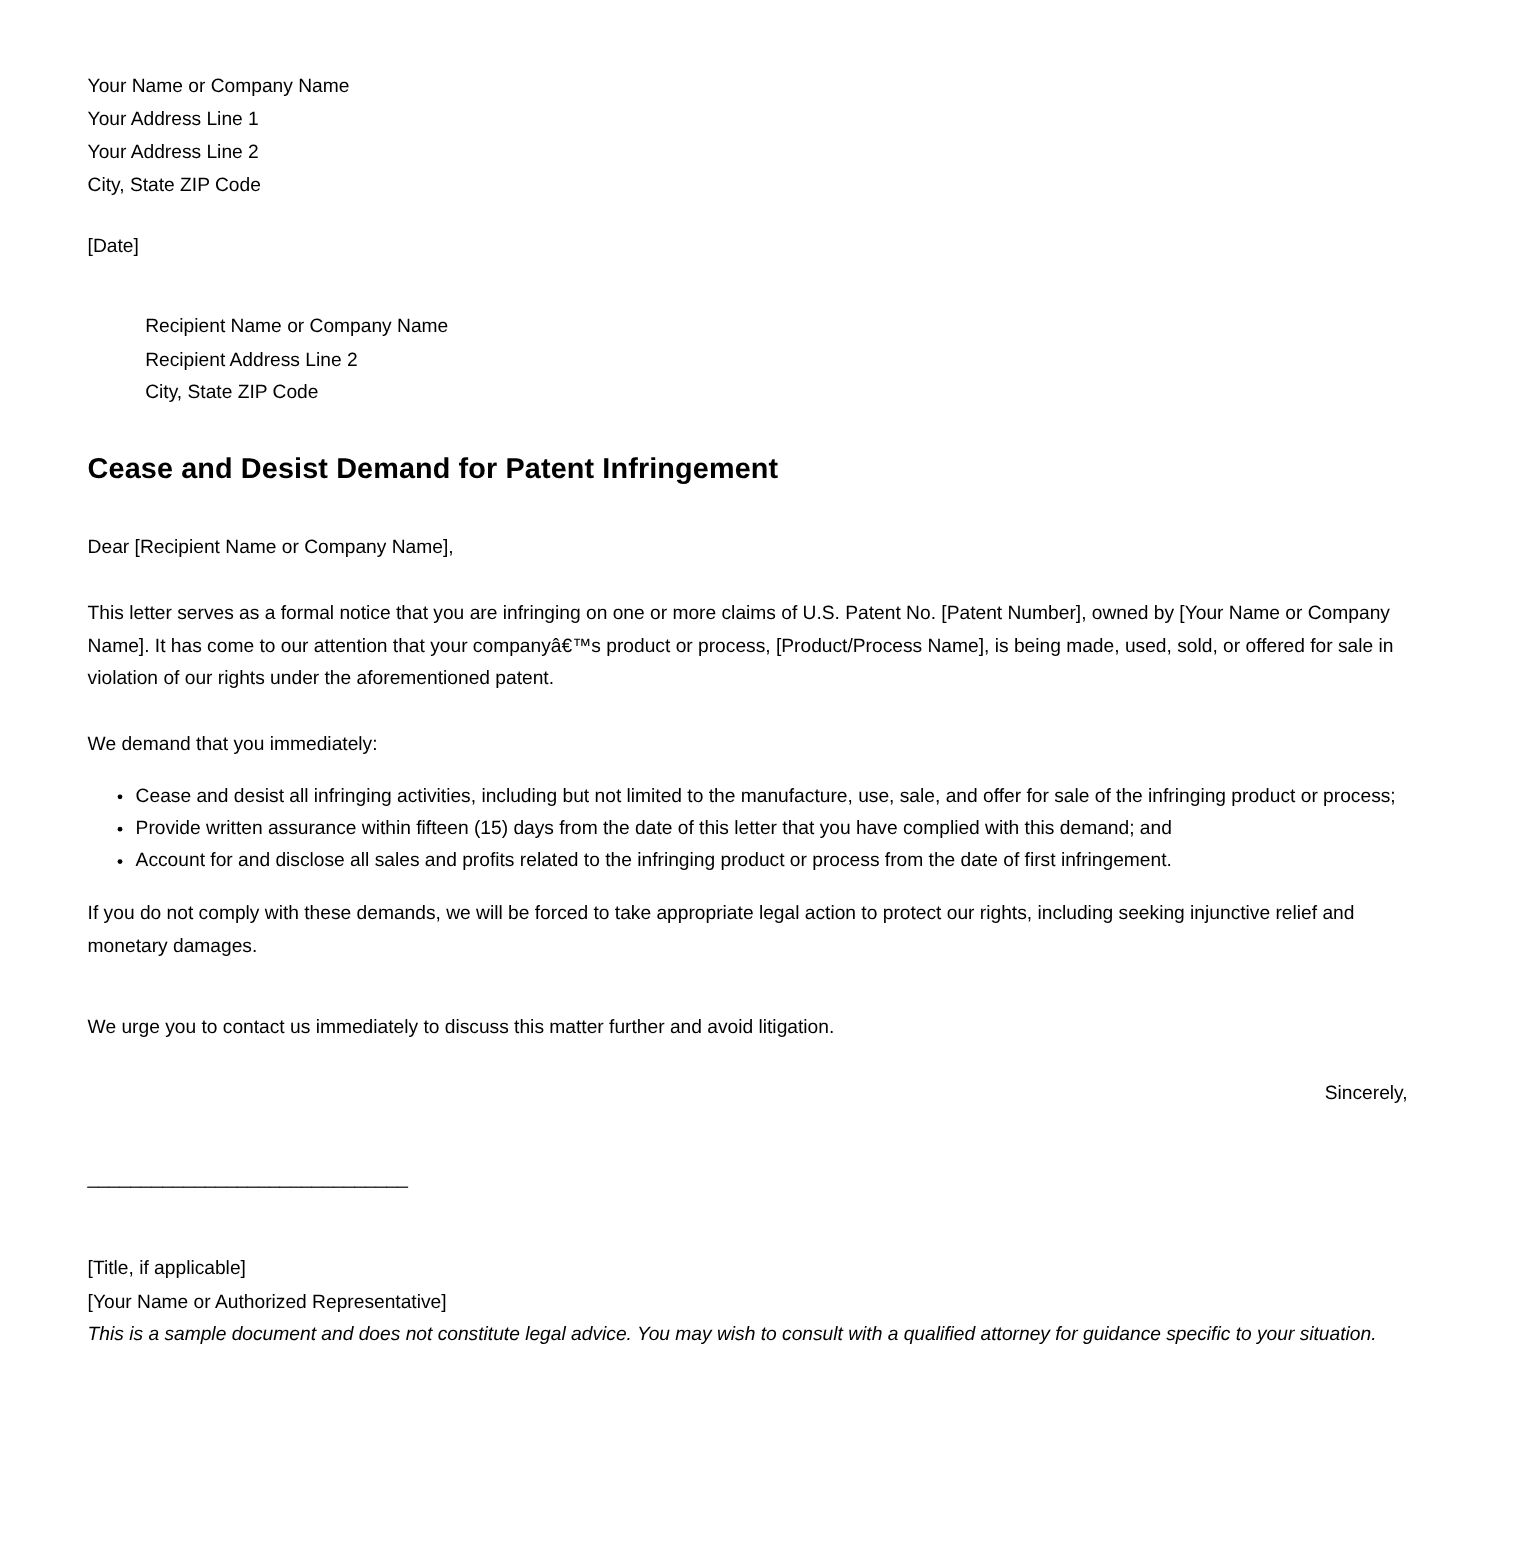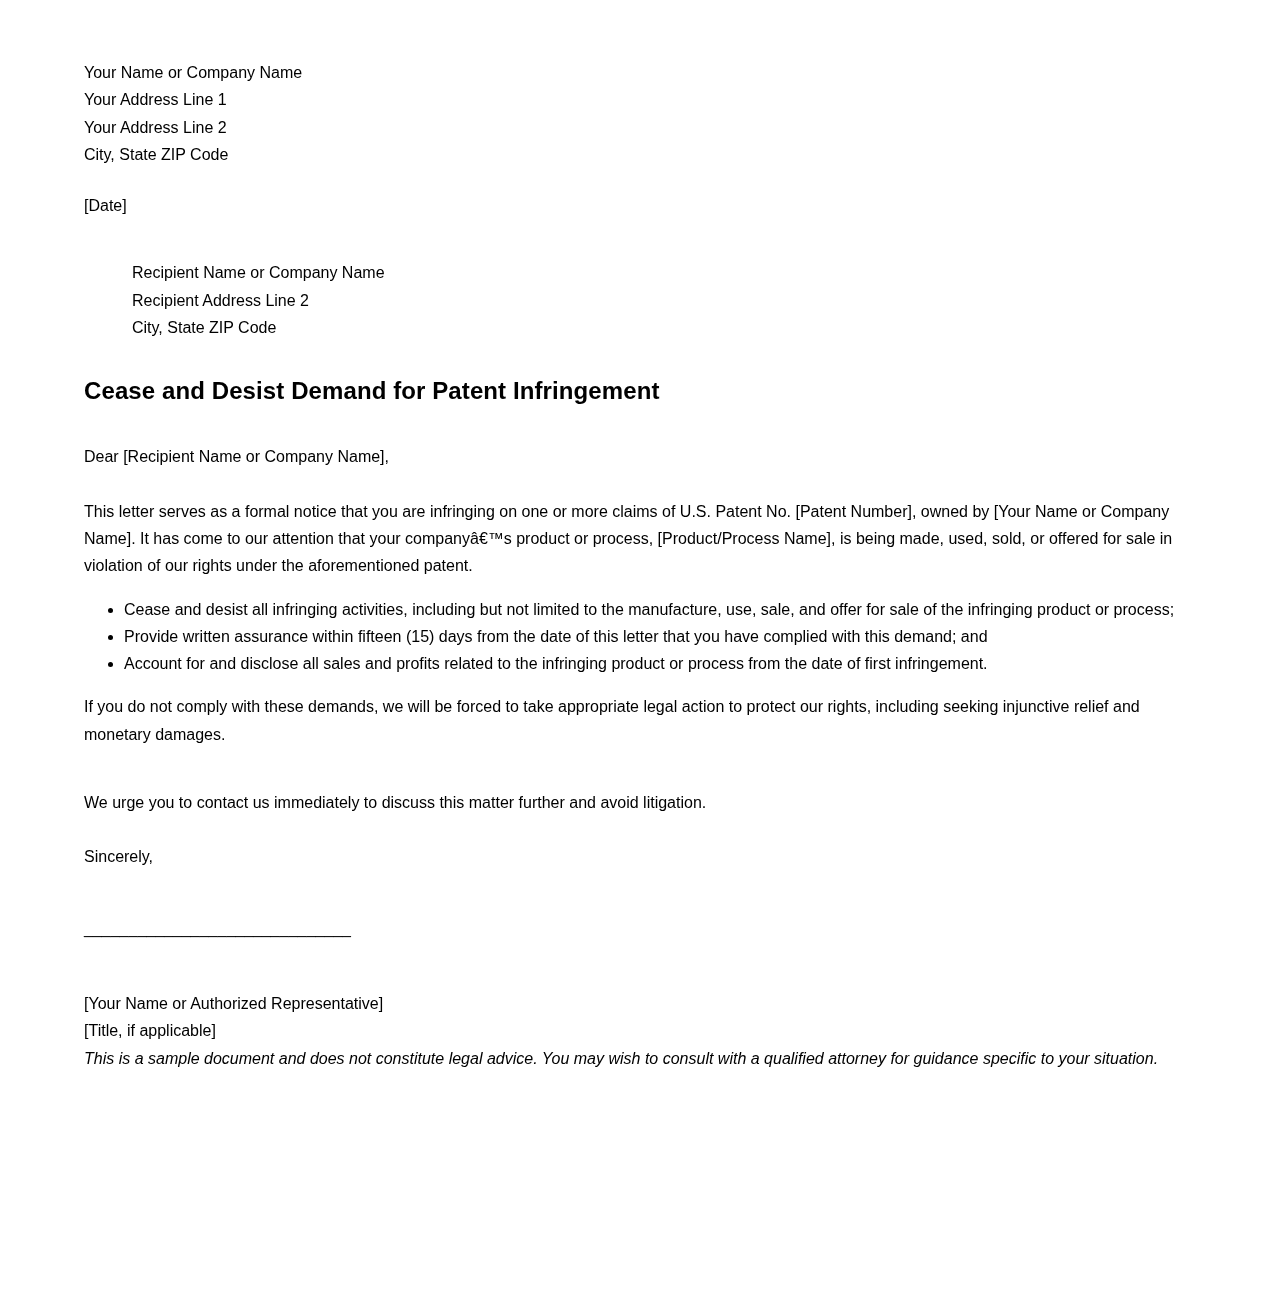--- a/index.html
+++ b/index.html
@@ -1,38 +1,38 @@
 <!DOCTYPE html>
 <html><head>
 <meta charset="utf-8">
 <style>
   html, body { margin: 0; padding: 0; background: #ffffff; }
   body {
     width: 1278px; height: 1300px; overflow: hidden;
     font-family: "Liberation Sans", sans-serif;
     font-size: 16px; color: #000000;
   }
-  .page { position: absolute; left: 84px; top: 59px; width: 1100px; }
+  .page { position: absolute; left: 73px; top: 59px; width: 1100px; }
   .line { line-height: 27.3px; white-space: nowrap; }
   p { margin: 0; line-height: 27.3px; }
   .block { margin: 0; }
   .date { margin-top: 24px; }
   .recipient { margin-top: 40px; margin-left: 48px; }
   h1 {
     font-size: 24px; font-weight: bold; margin: 0;
     margin-top: 30px; line-height: 40px; letter-spacing: 0.1px;
   }
   .salutation { margin-top: 32px; }
   .para1 { margin-top: 27px; }
   .demand-intro { margin-top: 27px; }
   ul { margin: 16px 0 0 0; padding-left: 40px; }
   ul li { line-height: 27.3px; white-space: nowrap; }
   .para2 { margin-top: 16px; }
   .para3 { margin-top: 41px; }
-  .closing { margin-top: 27px; }
+  .closing { margin-top: 27px; text-align: right; }
   .sigline { margin-top: 44px; }
   .signame { margin-top: 48px; }
   .disclaimer { font-style: italic; white-space: nowrap; }
 </style>
 </head>
 <body>
 
 <div class="page">
 
   <div class="block">
@@ -49,34 +49,35 @@
     <div class="line">Recipient Address Line 2</div>
     <div class="line">City, State ZIP Code</div>
   </div>
 
   <h1>Cease and Desist Demand for Patent Infringement</h1>
 
   <p class="salutation">Dear [Recipient Name or Company Name],</p>
 
   <p class="para1">This letter serves as a formal notice that you are infringing on one or more claims of U.S. Patent No. [Patent Number], owned by [Your Name or Company Name]. It has come to our attention that your companyâ€™s product or process, [Product/Process Name], is being made, used, sold, or offered for sale in violation of our rights under the aforementioned patent.</p>
 
+  <p class="demand-intro">We demand that you immediately:</p>
 
   <ul>
     <li>Cease and desist all infringing activities, including but not limited to the manufacture, use, sale, and offer for sale of the infringing product or process;</li>
     <li>Provide written assurance within fifteen (15) days from the date of this letter that you have complied with this demand; and</li>
     <li>Account for and disclose all sales and profits related to the infringing product or process from the date of first infringement.</li>
   </ul>
 
   <p class="para2">If you do not comply with these demands, we will be forced to take appropriate legal action to protect our rights, including seeking injunctive relief and monetary damages.</p>
 
   <p class="para3">We urge you to contact us immediately to discuss this matter further and avoid litigation.</p>
 
   <p class="closing">Sincerely,</p>
 
   <div class="line sigline">______________________________</div>
 
   <div class="block signame">
+    <div class="line">[Title, if applicable]</div>
     <div class="line">[Your Name or Authorized Representative]</div>
-    <div class="line">[Title, if applicable]</div>
     <div class="line disclaimer">This is a sample document and does not constitute legal advice. You may wish to consult with a qualified attorney for guidance specific to your situation.</div>
   </div>
 
 </div>
 
 </body></html>

